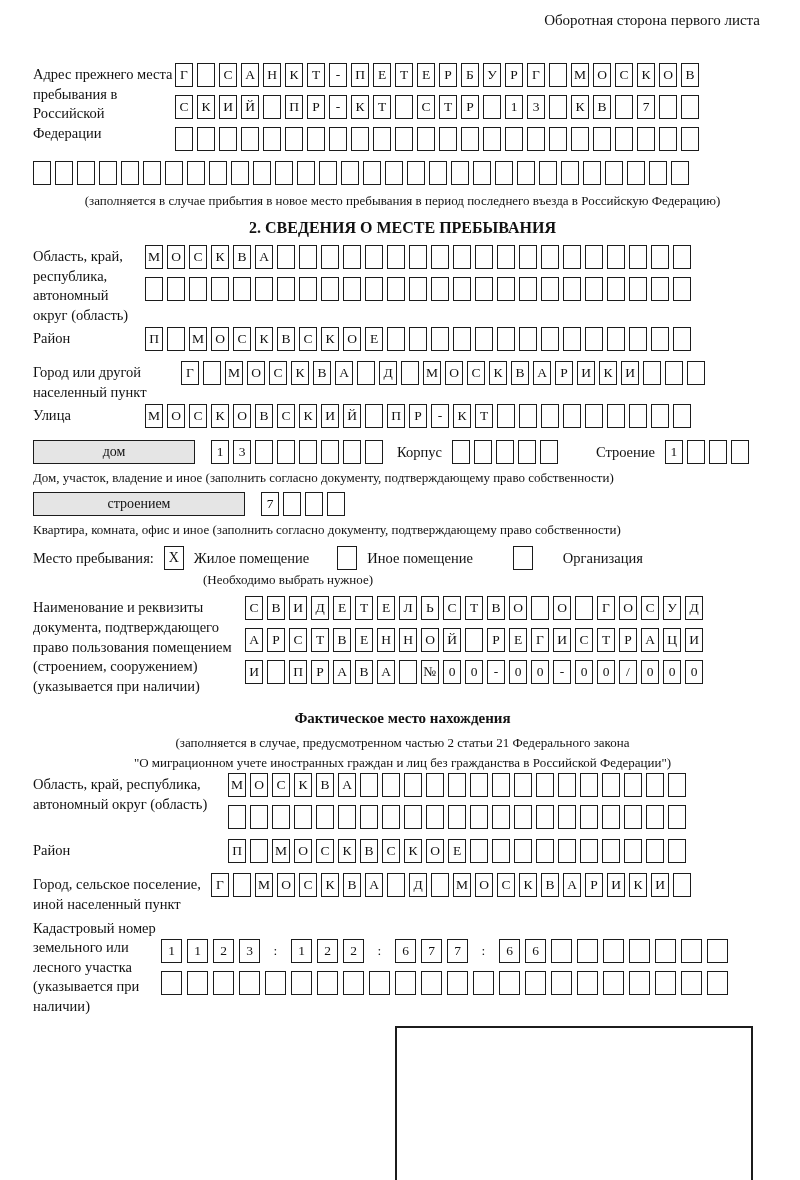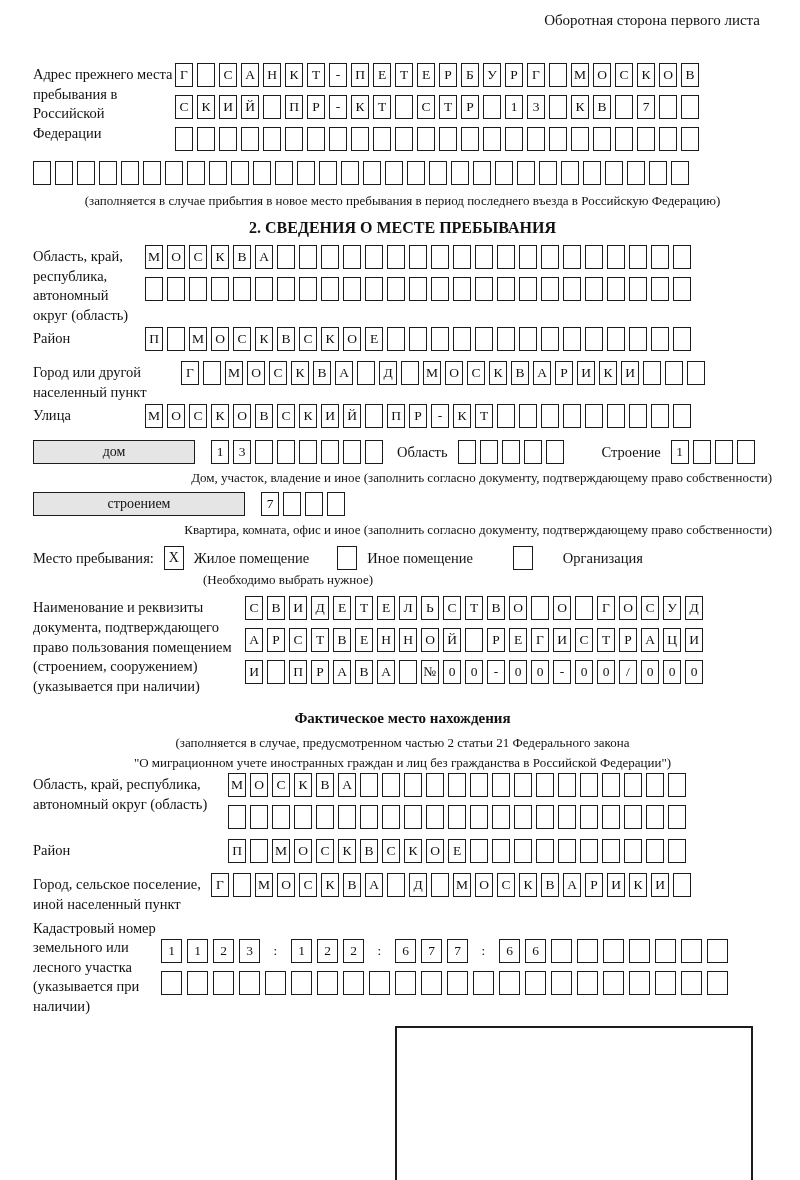--- a/index.html
+++ b/index.html
@@ -15,21 +15,21 @@
   .w195{width:195px;}
   .w178{width:178px;}
   .w128{width:128px;}
   .gridcol{flex:1;}
   .gridrow{white-space:nowrap;margin-bottom:5px;height:27px;}
   .cell{display:inline-block;width:16px;height:22px;border:1.5px solid #1c1c1c;margin-right:4px;
         font-size:13.5px;line-height:22px;text-align:center;vertical-align:top;background:#fff;}
   .cell.nobox{border-color:transparent;}
   .kad .cell{width:19px;margin-right:5px;}
   .fullrow{margin-top:2px;}
-  .caption{font-size:13px;margin:2px 0 6px 0;text-align:right;}
+  .caption{font-size:13px;margin:2px 0 6px 0;}
   .center{text-align:center;}
   .sec-title{font-size:16px;font-weight:bold;text-align:center;margin:10px 0 8px 0;}
   .sub-title{font-size:15px;font-weight:bold;text-align:center;margin:14px 0 6px 0;}
   .widebox{display:inline-block;border:1.5px solid #1c1c1c;height:22px;line-height:22px;
            text-align:center;font-size:14px;vertical-align:top;background:#e5e5e5;}
   .w160{width:160px;}
   .w210{width:210px;}
   .inline-lbl{font-size:14.5px;display:inline-block;vertical-align:top;line-height:25px;margin:0 6px;}
   .domrow{white-space:nowrap;margin:4px 0 2px 0;height:28px;}
   .gap8{display:inline-block;width:8px;}
@@ -89,21 +89,21 @@
     <div class="lbl w112">Улица</div>
     <div class="gridcol">
       <div class="gridrow"><span class="cell">М</span><span class="cell">О</span><span class="cell">С</span><span class="cell">К</span><span class="cell">О</span><span class="cell">В</span><span class="cell">С</span><span class="cell">К</span><span class="cell">И</span><span class="cell">Й</span><span class="cell"></span><span class="cell">П</span><span class="cell">Р</span><span class="cell">-</span><span class="cell">К</span><span class="cell">Т</span><span class="cell"></span><span class="cell"></span><span class="cell"></span><span class="cell"></span><span class="cell"></span><span class="cell"></span><span class="cell"></span><span class="cell"></span><span class="cell"></span></div>
     </div>
   </div>
 
   <div class="domrow">
     <span class="widebox w160"><span>дом</span></span>
     <span class="gap8"></span>
     <span class="gridrow" style="display:inline-block"><span class="cell">1</span><span class="cell">3</span><span class="cell"></span><span class="cell"></span><span class="cell"></span><span class="cell"></span><span class="cell"></span><span class="cell"></span></span>
-    <span class="inline-lbl">Область</span>
+    <span class="inline-lbl">Корпус</span>
     <span class="gridrow" style="display:inline-block"><span class="cell"></span><span class="cell"></span><span class="cell"></span><span class="cell"></span><span class="cell"></span></span>
     <span class="gap20"></span>
     <span class="inline-lbl">Строение</span>
     <span class="gridrow" style="display:inline-block"><span class="cell">1</span><span class="cell"></span><span class="cell"></span><span class="cell"></span></span>
   </div>
   <div class="caption">Дом, участок, владение и иное (заполнить согласно документу, подтверждающему право собственности)</div>
 
   <div class="domrow">
     <span class="widebox w210"><span>строением</span></span>
     <span class="gap8"></span>

